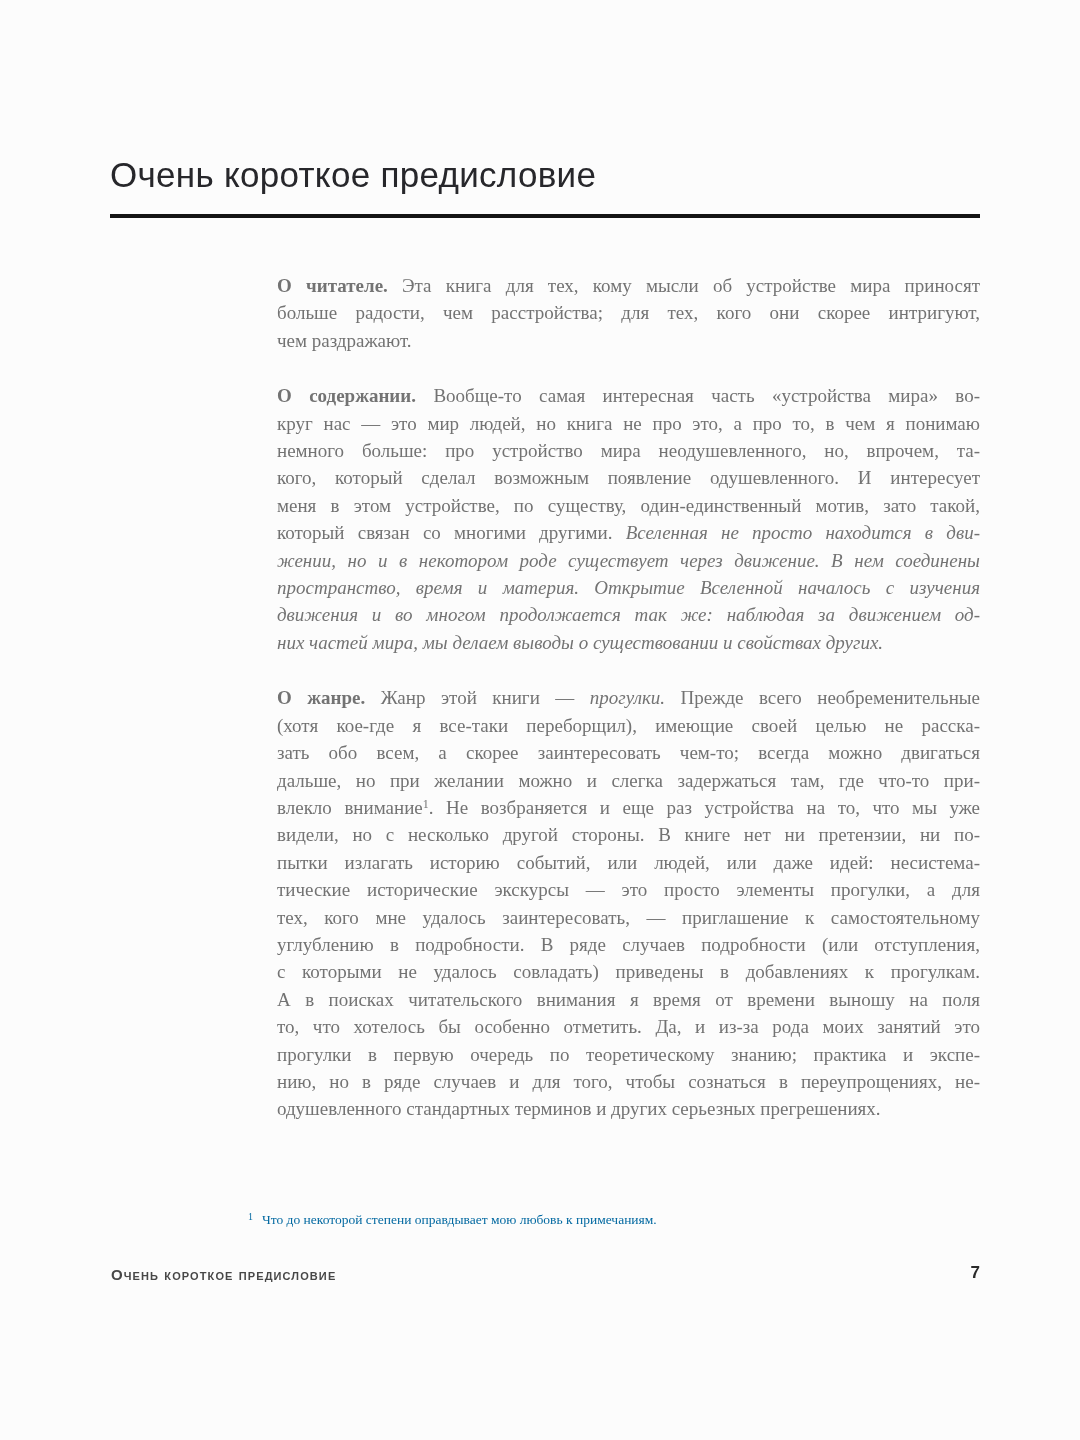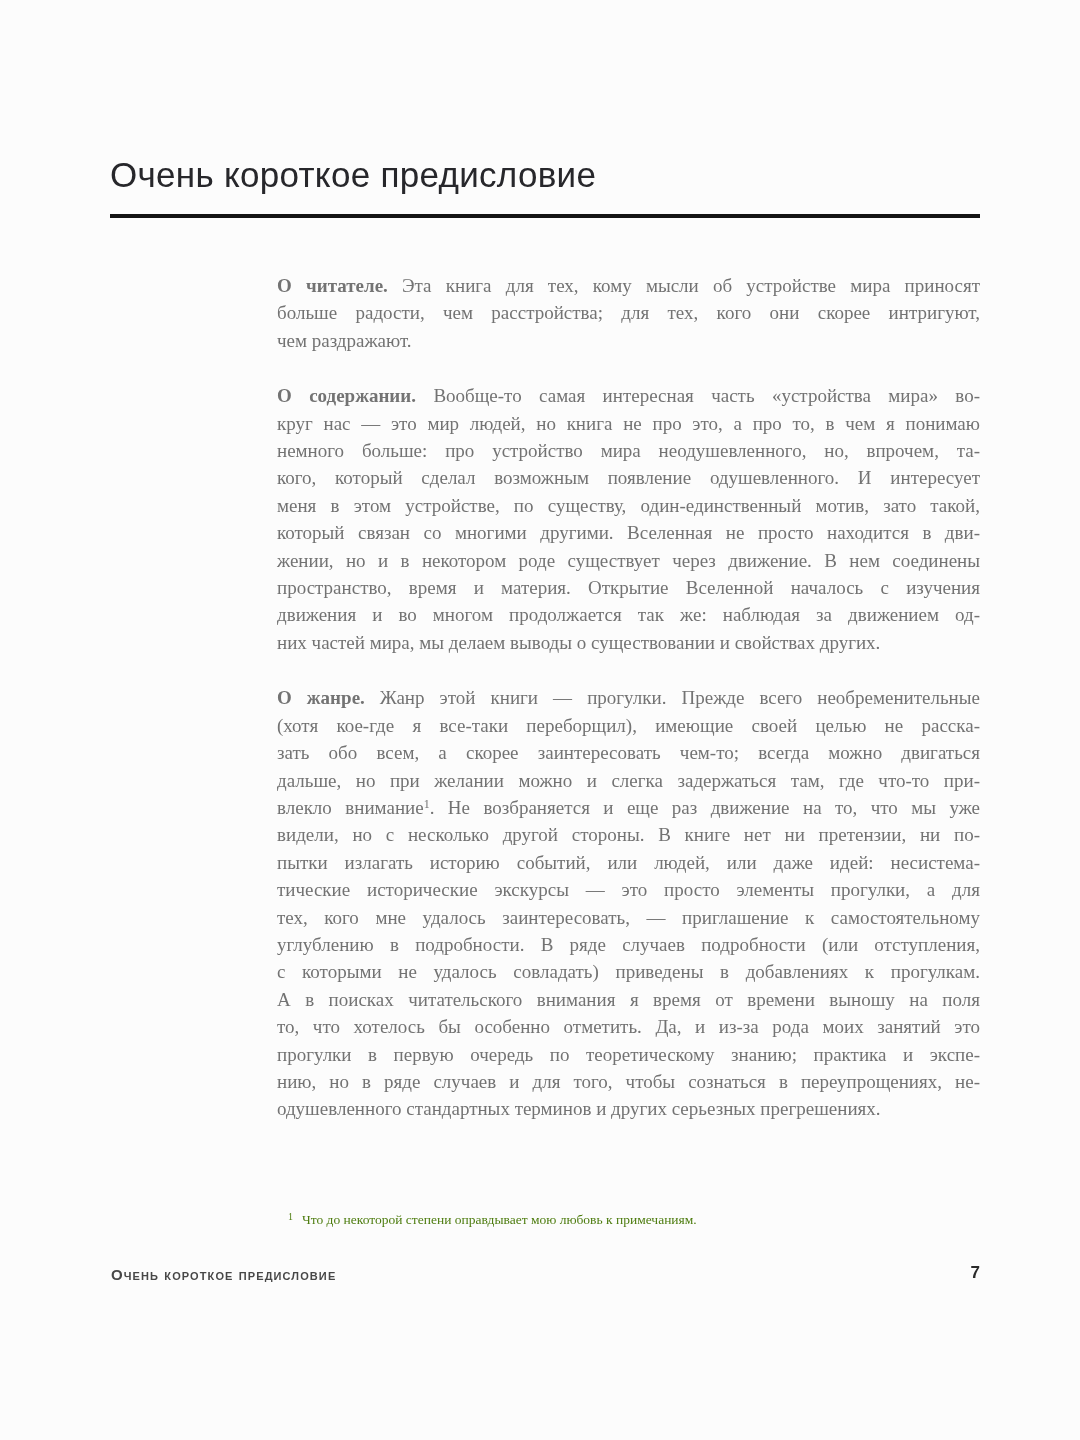--- a/index.html
+++ b/index.html
@@ -33,30 +33,29 @@
     width: 703px;
     font-size: 19px;
     line-height: 27.4px;
     color: #737373;
   }
   .paragraph { margin-bottom: 28px; }
   .paragraph:last-child { margin-bottom: 16px; }
   .line { text-align: justify; text-align-last: justify; }
   .line.last { text-align-last: left; }
   .b { font-weight: bold; }
-  .i { }
+  .i { font-style: italic; }
   sup.inline-sup { font-size: 12px; line-height: 0; vertical-align: 6px; }
 
   .footnote {
     position: absolute; left: 248px; top: 1210px;
     width: 725px;
     font-size: 13.5px;
     line-height: 19px;
-    color: #4d7c0f;
-    margin-left: 40px;
+    color: #0369a1;
   }
   .fn-marker { font-size: 10px; line-height: 0; vertical-align: 4px; margin-right: 9px; }
 
   .footer-chapter {
     position: absolute; left: 111px; top: 1266px;
     font-family: "Liberation Sans", sans-serif;
     font-variant: small-caps;
     font-weight: 700;
     font-size: 15px;
     letter-spacing: 1.1px;
@@ -96,21 +95,21 @@
         <div class="line"><span class="i">жении, но и в некотором роде существует через движение. В нем соединены</span></div>
         <div class="line"><span class="i">пространство, время и материя. Открытие Вселенной началось с изучения</span></div>
         <div class="line"><span class="i">движения и во многом продолжается так же: наблюдая за движением од-</span></div>
         <div class="line last"><span class="i">них частей мира, мы делаем выводы о существовании и свойствах других.</span></div>
       </div>
       <div class="paragraph">
         <div class="line"><span class="b">О жанре.</span><span> Жанр этой книги — </span><span class="i">прогулки.</span><span> Прежде всего необременительные</span></div>
         <div class="line"><span>(хотя кое-где я все-таки переборщил), имеющие своей целью не расска-</span></div>
         <div class="line"><span>зать обо всем, а скорее заинтересовать чем-то; всегда можно двигаться</span></div>
         <div class="line"><span>дальше, но при желании можно и слегка задержаться там, где что-то при-</span></div>
-        <div class="line"><span>влекло внимание</span><sup class="inline-sup">1</sup><span>. Не возбраняется и еще раз движение на то, что мы уже</span></div>
+        <div class="line"><span>влекло внимание</span><sup class="inline-sup">1</sup><span>. Не возбраняется и еще раз устройства на то, что мы уже</span></div>
         <div class="line"><span>видели, но с несколько другой стороны. В книге нет ни претензии, ни по-</span></div>
         <div class="line"><span>пытки излагать историю событий, или людей, или даже идей: несистема-</span></div>
         <div class="line"><span>тические исторические экскурсы — это просто элементы прогулки, а для</span></div>
         <div class="line"><span>тех, кого мне удалось заинтересовать, — приглашение к самостоятельному</span></div>
         <div class="line"><span>углублению в подробности. В ряде случаев подробности (или отступления,</span></div>
         <div class="line"><span>с которыми не удалось совладать) приведены в добавлениях к прогулкам.</span></div>
         <div class="line"><span>А в поисках читательского внимания я время от времени выношу на поля</span></div>
         <div class="line"><span>то, что хотелось бы особенно отметить. Да, и из-за рода моих занятий это</span></div>
         <div class="line"><span>прогулки в первую очередь по теоретическому знанию; практика и экспе-</span></div>
         <div class="line"><span>нию, но в ряде случаев и для того, чтобы сознаться в переупрощениях, не-</span></div>

